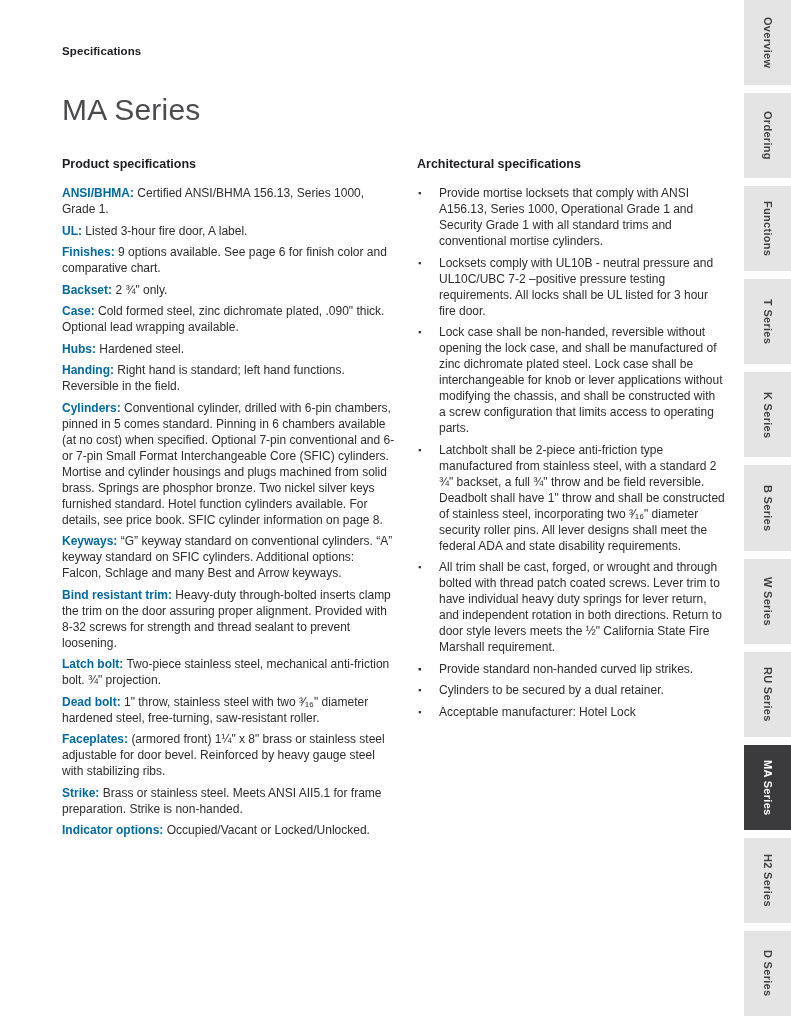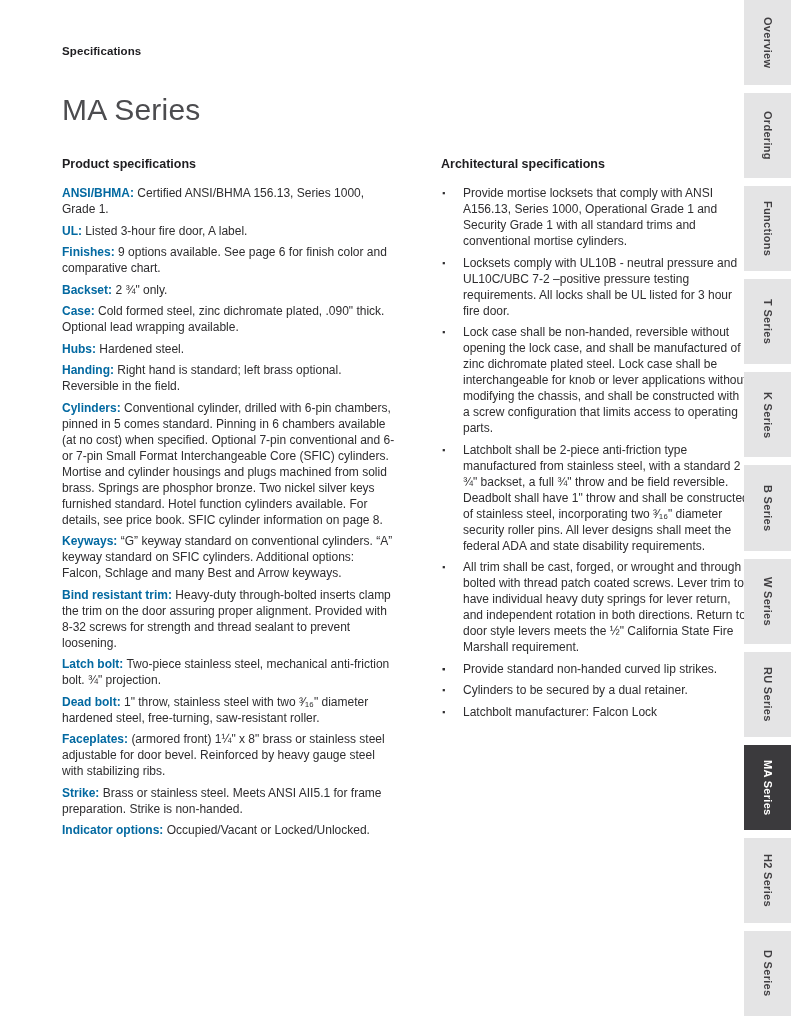--- a/index.html
+++ b/index.html
@@ -3,21 +3,21 @@
 <meta charset="utf-8">
 <style>
   html,body{margin:0;padding:0;background:#ffffff;}
   .page{
     position:relative;width:791px;height:1024px;background:#ffffff;overflow:hidden;
     font-family:"Liberation Sans","DejaVu Sans",sans-serif;color:#2e2d2f;
   }
   .content{position:absolute;left:62px;top:0;width:676px;}
   .eyebrow{margin-top:45px;font-size:11.5px;font-weight:bold;color:#1e1d20;letter-spacing:.1px;}
   .title{margin:36px 0 0;font-size:30px;font-weight:400;color:#4c4c4f;letter-spacing:.2px;}
-  .columns{display:flex;margin-top:30px;gap:24px;}
+  .columns{display:flex;margin-top:30px;}
   .col-left{width:334px;margin-right:21px;flex:none;}
   .col-right{width:308px;flex:none;}
   h2{margin:0 0 14px;font-size:12.5px;font-weight:bold;color:#1e1d20;}
   .spec{margin:0 0 5.5px;font-size:12px;line-height:16px;}
   .spec b{color:#0369a1;}
   ul.arch{list-style:none;margin:0;padding:0;}
   li.arch-item{position:relative;padding-left:22px;margin:0 0 5.5px;font-size:12px;line-height:16px;}
   li.arch-item .bullet{position:absolute;left:1px;top:0;font-size:9px;line-height:16px;color:#2e2d2f;}
   .footer{position:absolute;top:1043px;right:56px;font-size:10.5px;color:#555457;}
   .footer .sep{display:inline-block;margin:0 7px;}
@@ -42,21 +42,21 @@
     <div class="columns">
       <section class="col-left">
         <h2>Product specifications</h2>
         <div id="product-list">
             <p class="spec"><b>ANSI/BHMA:</b> <span>Certified ANSI/BHMA 156.13, Series 1000, Grade 1.</span></p>
             <p class="spec"><b>UL:</b> <span>Listed 3-hour fire door, A label.</span></p>
             <p class="spec"><b>Finishes:</b> <span>9 options available. See page 6 for finish color and comparative chart.</span></p>
             <p class="spec"><b>Backset:</b> <span>2 ¾" only.</span></p>
             <p class="spec"><b>Case:</b> <span>Cold formed steel, zinc dichromate plated, .090" thick. Optional lead wrapping available.</span></p>
             <p class="spec"><b>Hubs:</b> <span>Hardened steel.</span></p>
-            <p class="spec"><b>Handing:</b> <span>Right hand is standard; left brass optional. Reversible in the field.</span></p>
+            <p class="spec"><b>Handing:</b> <span>Right hand is standard; left hand functions. Reversible in the field.</span></p>
             <p class="spec"><b>Cylinders:</b> <span>Conventional cylinder, drilled with 6-pin chambers, pinned in 5 comes standard. Pinning in 6 chambers available (at no cost) when specified. Optional 7-pin conventional and 6- or 7-pin Small Format Interchangeable Core (SFIC) cylinders. Mortise and cylinder housings and plugs machined from solid brass. Springs are phosphor bronze. Two nickel silver keys furnished standard. Hotel function cylinders available. For details, see price book. SFIC cylinder information on page 8.</span></p>
             <p class="spec"><b>Keyways:</b> <span>“G” keyway standard on conventional cylinders. “A” keyway standard on SFIC cylinders. Additional options: Falcon, Schlage and many Best and Arrow keyways.</span></p>
             <p class="spec"><b>Bind resistant trim:</b> <span>Heavy-duty through-bolted inserts clamp the trim on the door assuring proper alignment. Provided with 8-32 screws for strength and thread sealant to prevent loosening.</span></p>
             <p class="spec"><b>Latch bolt:</b> <span>Two-piece stainless steel, mechanical anti-friction bolt. ¾" projection.</span></p>
             <p class="spec"><b>Dead bolt:</b> <span>1" throw, stainless steel with two ³⁄₁₆" diameter hardened steel, free-turning, saw-resistant roller.</span></p>
             <p class="spec"><b>Faceplates:</b> <span>(armored front) 1¼" x 8" brass or stainless steel adjustable for door bevel. Reinforced by heavy gauge steel with stabilizing ribs.</span></p>
             <p class="spec"><b>Strike:</b> <span>Brass or stainless steel. Meets ANSI AII5.1 for frame preparation. Strike is non-handed.</span></p>
             <p class="spec"><b>Indicator options:</b> <span>Occupied/Vacant or Locked/Unlocked.</span></p>
           </div>
       </section>
@@ -64,21 +64,21 @@
         <h2>Architectural specifications</h2>
         <ul class="arch" id="arch-list">
             <li class="arch-item"><span class="bullet">▪</span><span>Provide mortise locksets that comply with ANSI A156.13, Series 1000, Operational Grade 1 and Security Grade 1 with all standard trims and conventional mortise cylinders.</span></li>
             <li class="arch-item"><span class="bullet">▪</span><span>Locksets comply with UL10B - neutral pressure and UL10C/UBC 7-2 –positive pressure testing requirements. All locks shall be UL listed for 3 hour fire door.</span></li>
             <li class="arch-item"><span class="bullet">▪</span><span>Lock case shall be non-handed, reversible without opening the lock case, and shall be manufactured of zinc dichromate plated steel. Lock case shall be interchangeable for knob or lever applications without modifying the chassis, and shall be constructed with a screw configuration that limits access to operating parts.</span></li>
             <li class="arch-item"><span class="bullet">▪</span><span>Latchbolt shall be 2-piece anti-friction type manufactured from stainless steel, with a standard 2 ¾" backset, a full ¾" throw and be field reversible. Deadbolt shall have 1" throw and shall be constructed of stainless steel, incorporating two ³⁄₁₆" diameter security roller pins. All lever designs shall meet the federal ADA and state disability requirements.</span></li>
             <li class="arch-item"><span class="bullet">▪</span><span>All trim shall be cast, forged, or wrought and through bolted with thread patch coated screws. Lever trim to have individual heavy duty springs for lever return, and independent rotation in both directions.  Return to door style levers meets the ½" California State Fire Marshall requirement.</span></li>
             <li class="arch-item"><span class="bullet">▪</span></li>
             <li class="arch-item"><span class="bullet">▪</span><span>Provide standard non-handed curved lip strikes.</span></li>
             <li class="arch-item"><span class="bullet">▪</span><span>Cylinders to be secured by a dual retainer.</span></li>
-            <li class="arch-item"><span class="bullet">▪</span><span>Latchbolt manufacturer:  Falcon Lock</span></li>
+            <li class="arch-item"><span class="bullet">▪</span><span>Acceptable manufacturer:  Hotel Lock</span></li>
           </ul>
       </section>
     </div>
   </main>
 
   <div class="footer" id="footer"><span>Locks</span><span class="sep">·</span><span>Falcon</span><span class="sep">·</span><span>43</span></div>
 
   <nav class="sidebar" id="sidebar">
       <div class="tab">Overview</div>
       <div class="tab">Ordering</div>

